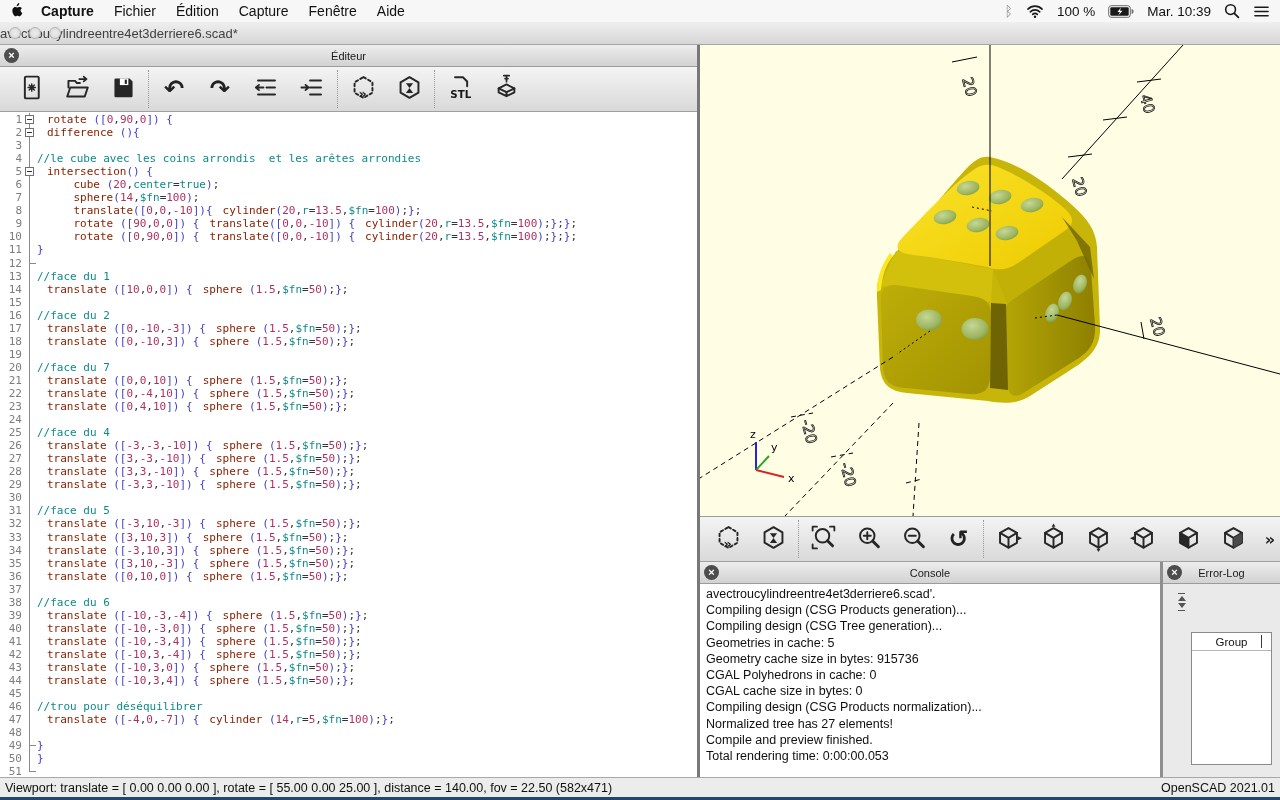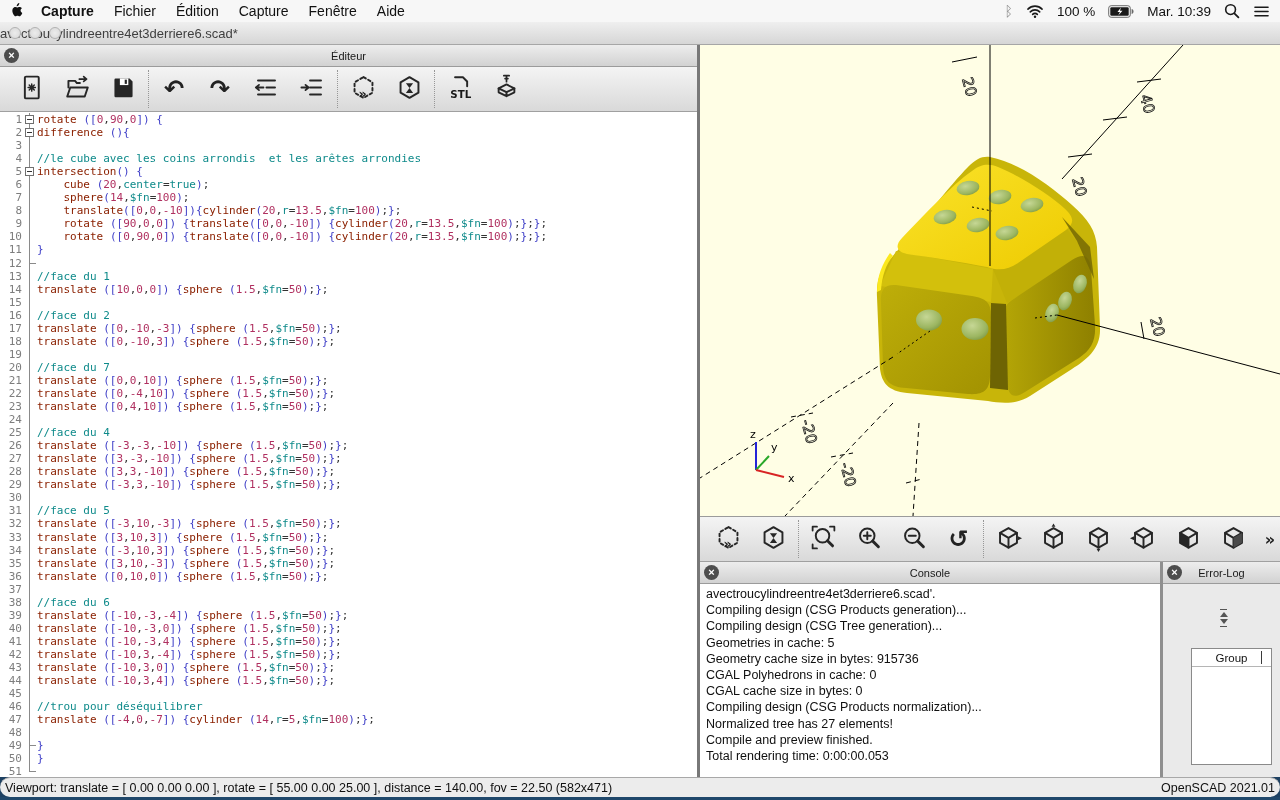--- a/index.html
+++ b/index.html
@@ -45,47 +45,47 @@
   .code-area { flex:1; overflow:hidden; background:#fff; font-family:"DejaVu Sans Mono",monospace; font-size:11px; padding-top:1px; }
   .code-row { display:flex; height:13.05px; line-height:13.05px; white-space:pre; }
   .ln { width:22px; text-align:right; color:#7d7d7d; flex:none; }
   .fold { width:15px; flex:none; position:relative; }
   .fold .vline { position:absolute; left:7px; top:0; bottom:0; width:1px; background:#8a8a8a; }
   .fold .vline.half { bottom:6px; }
   .fold .fbox { position:absolute; left:3px; top:2px; width:9px; height:9px; border:1px solid #6f6f6f; background:#fff; z-index:1; }
   .fold .fbox::after { content:""; position:absolute; left:1px; right:1px; top:3px; height:1px; background:#333; }
   .fold .ftick { position:absolute; left:7px; top:6px; width:7px; height:1px; background:#8a8a8a; }
   .codetext { white-space:pre; color:#333; }
-  .kw  { color:#8b2000; }
+  .kw  { color:#8b2000;margin-left:10px; }
   .num { color:#b03060; }
   .br  { color:#4040c8; }
   .cmt { color:#0e8a8a; }
   .idt { color:#0e8a8a; }
   .pn  { color:#333; }
 
   
   .right-pane { flex:1; display:flex; flex-direction:column; min-width:0; }
   .viewport { height:471px; flex:none; position:relative; background:#fffee5; }
   .viewport svg.gl { display:block; }
   .bottom-panels { flex:1; display:flex; min-height:0; }
   .console-panel { width:460px; flex:none; display:flex; flex-direction:column; background:#fff; }
   .console-body { flex:1; overflow:hidden; font-size:12.5px; line-height:16.2px; color:#101010; padding:2px 0 0 6px;border-radius:17px; }
   .v-split2 { width:3px; background:#8f8f8f; flex:none; }
   .errorlog-panel { flex:1; display:flex; flex-direction:column; background:#eaeaea; min-width:0; }
-  .errorlog-body { flex:1; padding:16px 8px 12px 12px; display:flex; flex-direction:column; align-items:center; }
+  .errorlog-body { flex:1; padding:0 8px 12px 12px; display:flex; flex-direction:column; align-items:flex-start; }
   .el-spinner { width:13px; height:36px; display:flex; flex-direction:column; align-items:center; justify-content:center; gap:2px; }
   .el-spinner .bar { width:7px; height:1px; background:#555; }
   .el-spinner .tri-up { width:0; height:0; border-left:4px solid transparent; border-right:4px solid transparent; border-bottom:5px solid #555; }
   .el-spinner .tri-down { width:0; height:0; border-left:4px solid transparent; border-right:4px solid transparent; border-top:5px solid #555; }
   .group-box { margin-top:12px; margin-left:16px; align-self:stretch; flex:1; background:#fff; border:1px solid #8a8a8a; display:flex; flex-direction:column; }
   .group-header { height:18px; border-bottom:1px solid #b5b5b5; font-size:11.5px; color:#111; display:flex; align-items:center; justify-content:center; position:relative; }
   .group-header .col-div { position:absolute; right:9px; top:2px; bottom:2px; width:1px; background:#3a3a3a; }
 
   
-  .statusbar { height:20px; flex:none; background:#ececec; border-top:1px solid #a8a8a8; display:flex; align-items:center; font-size:12.5px; color:#101010; padding:0 5px;border-radius:10px; }
+  .statusbar { height:20px; flex:none; background:#ececec; border-top:1px solid #a8a8a8; display:flex; align-items:center; font-size:12.5px; color:#101010; padding:0 5px; }
   .status-right { margin-left:auto; }
   .desktop-strip { height:3px; flex:none; background:#20486b; }
 </style>
 </head>
 <body>
 
 <div class="screen">
 
   <div class="menubar">
     <span class="apple-wrap">

